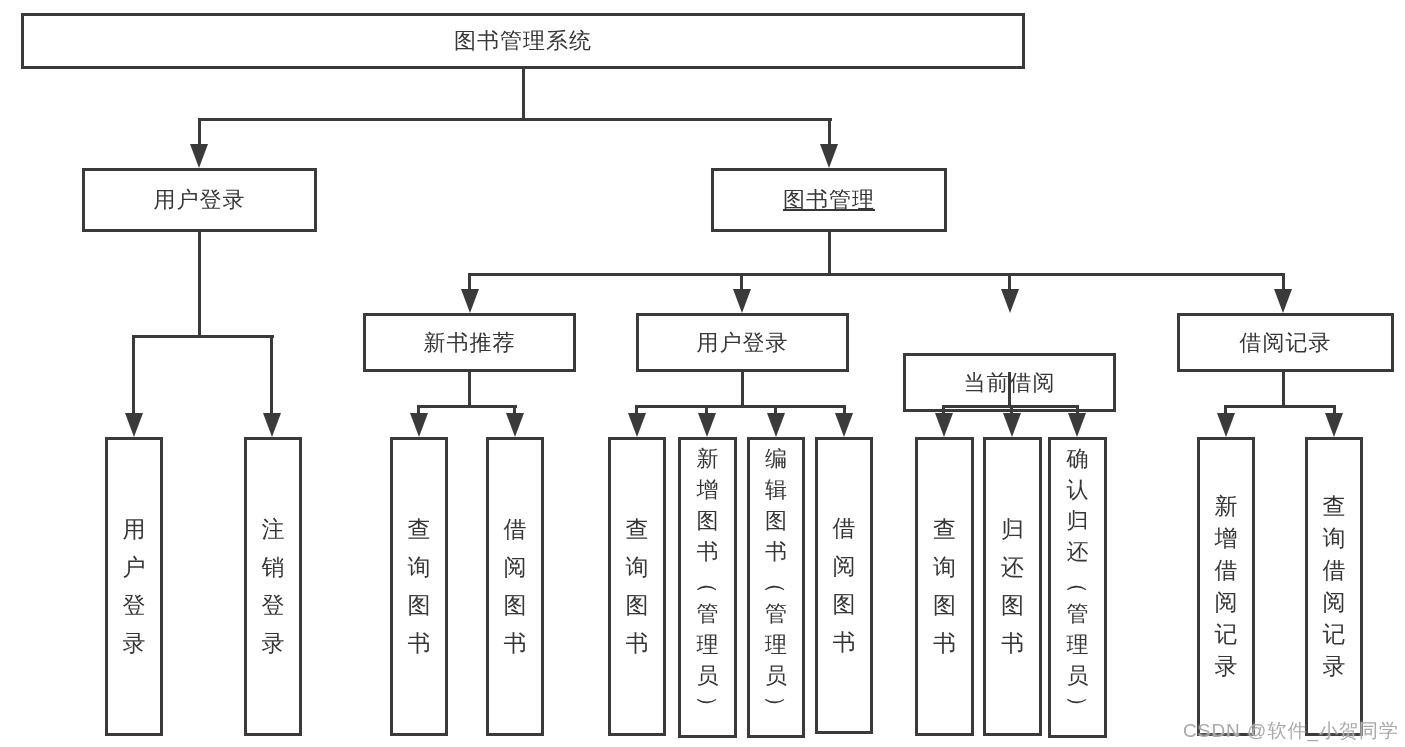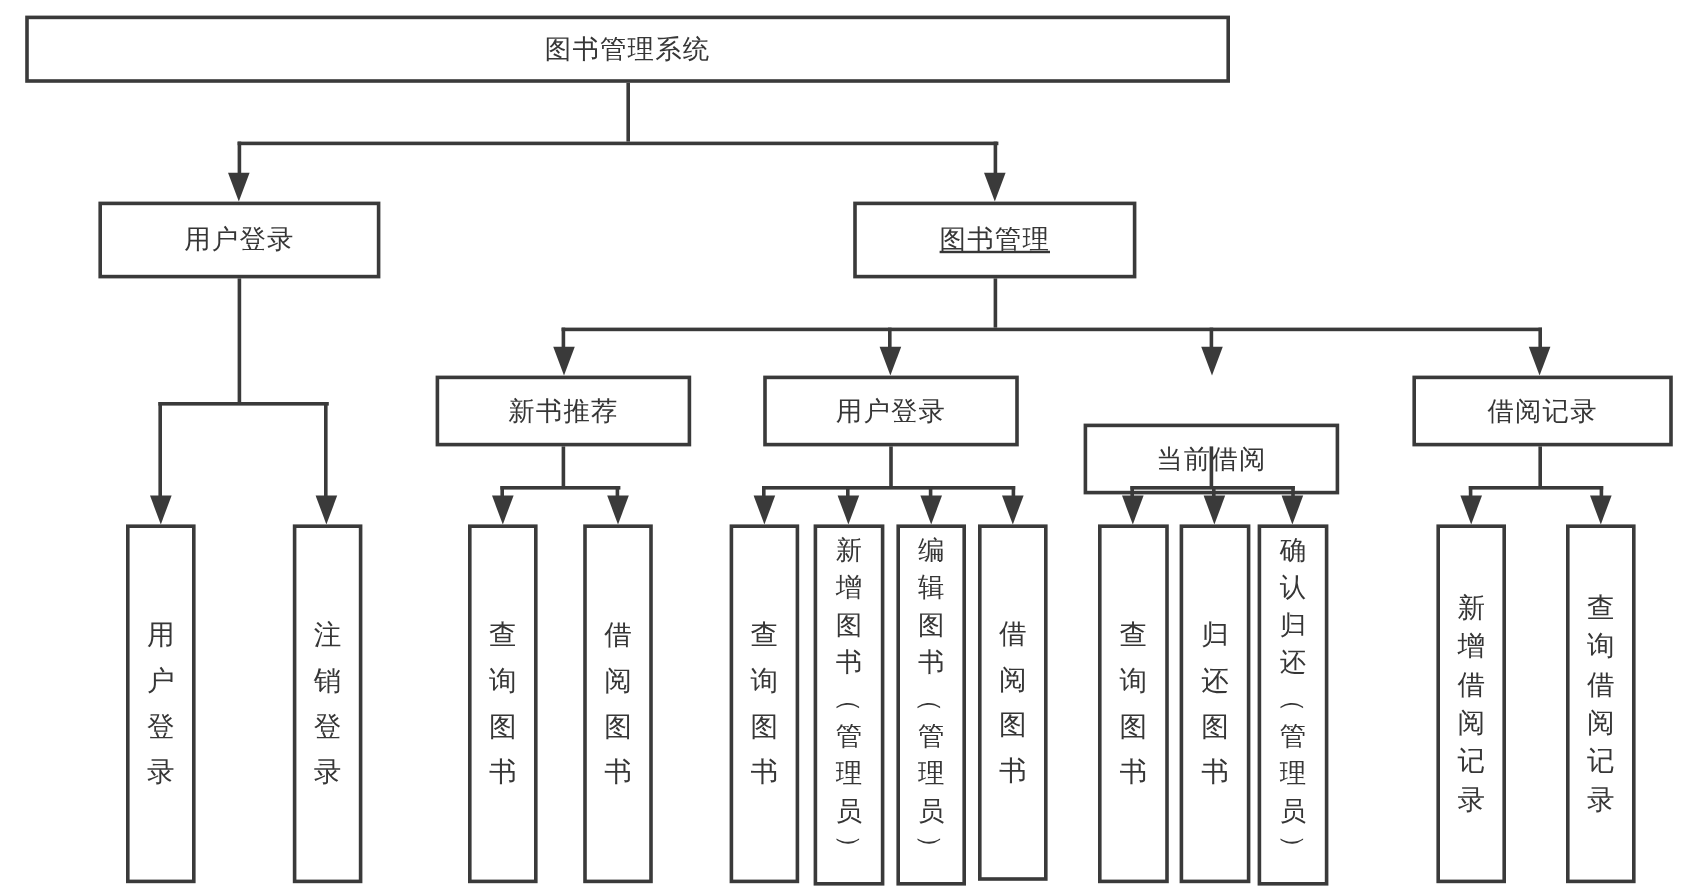--- a/index.html
+++ b/index.html
@@ -221,14 +221,15 @@
     </div>
   <div class="vnode v6" style="left:1305px; top:437px; width:58px; height:299px;">
       <div class="vchar">查</div>
       <div class="vchar">询</div>
       <div class="vchar">借</div>
       <div class="vchar">阅</div>
       <div class="vchar">记</div>
       <div class="vchar">录</div>
     </div>
 
+  <div id="watermark">CSDN @软件_小贺同学</div>
 
 </div>
 
 </body></html>

